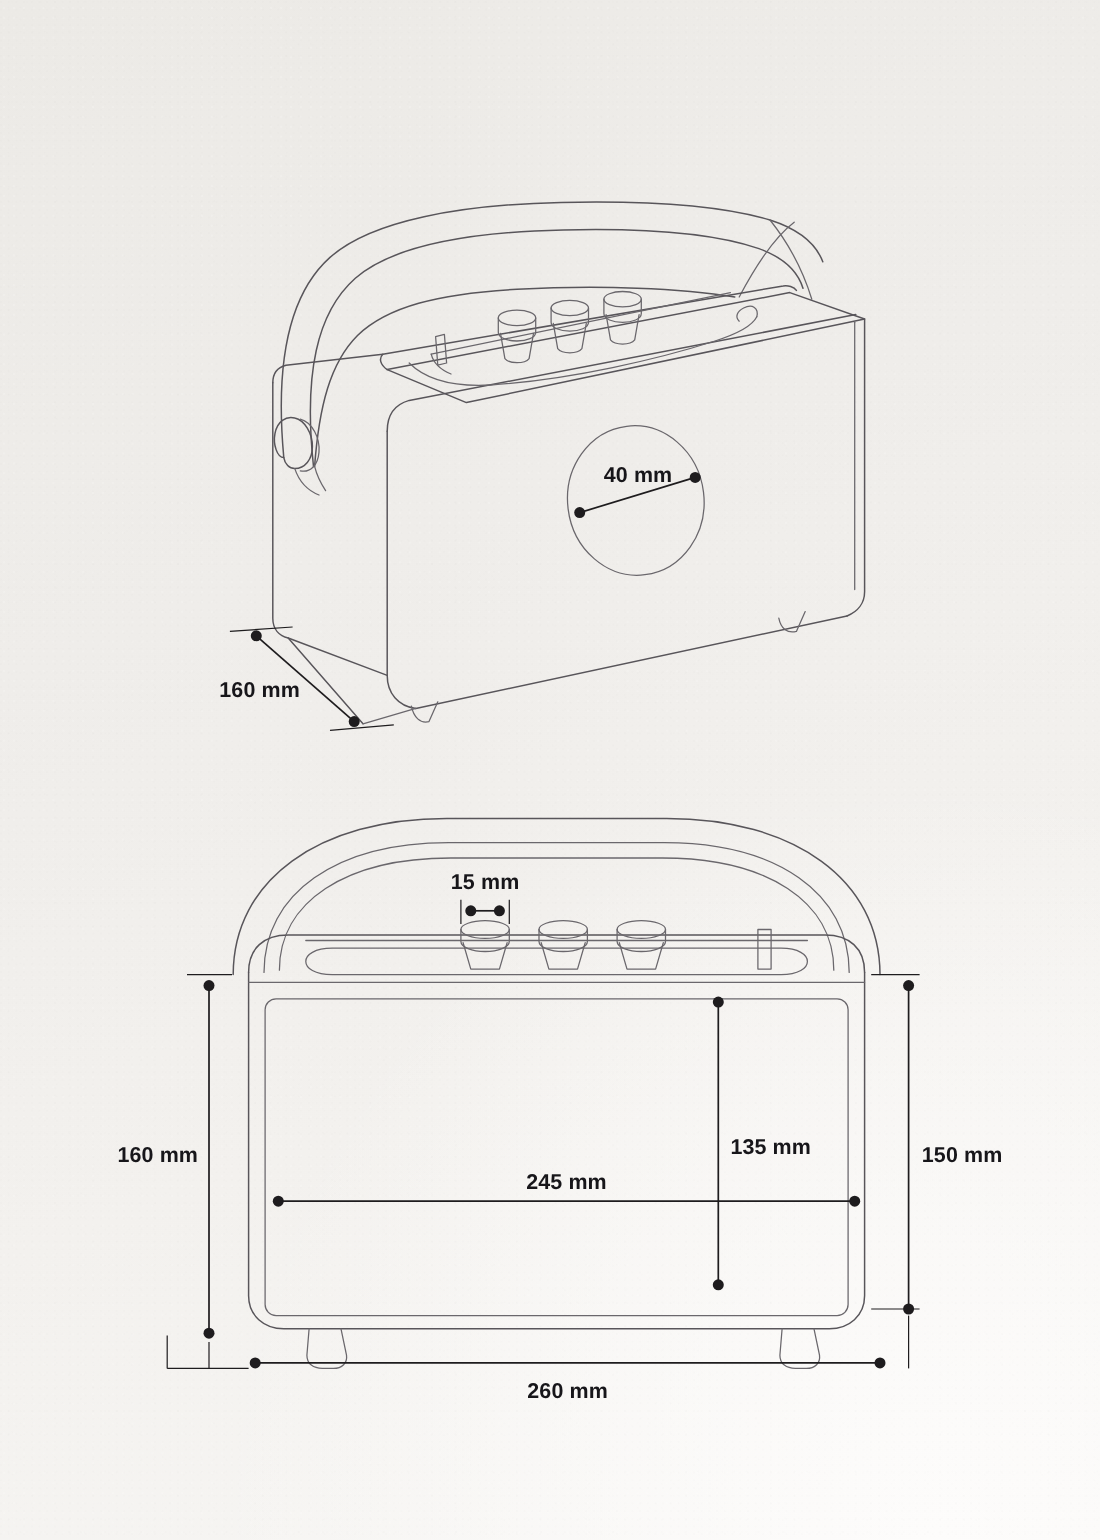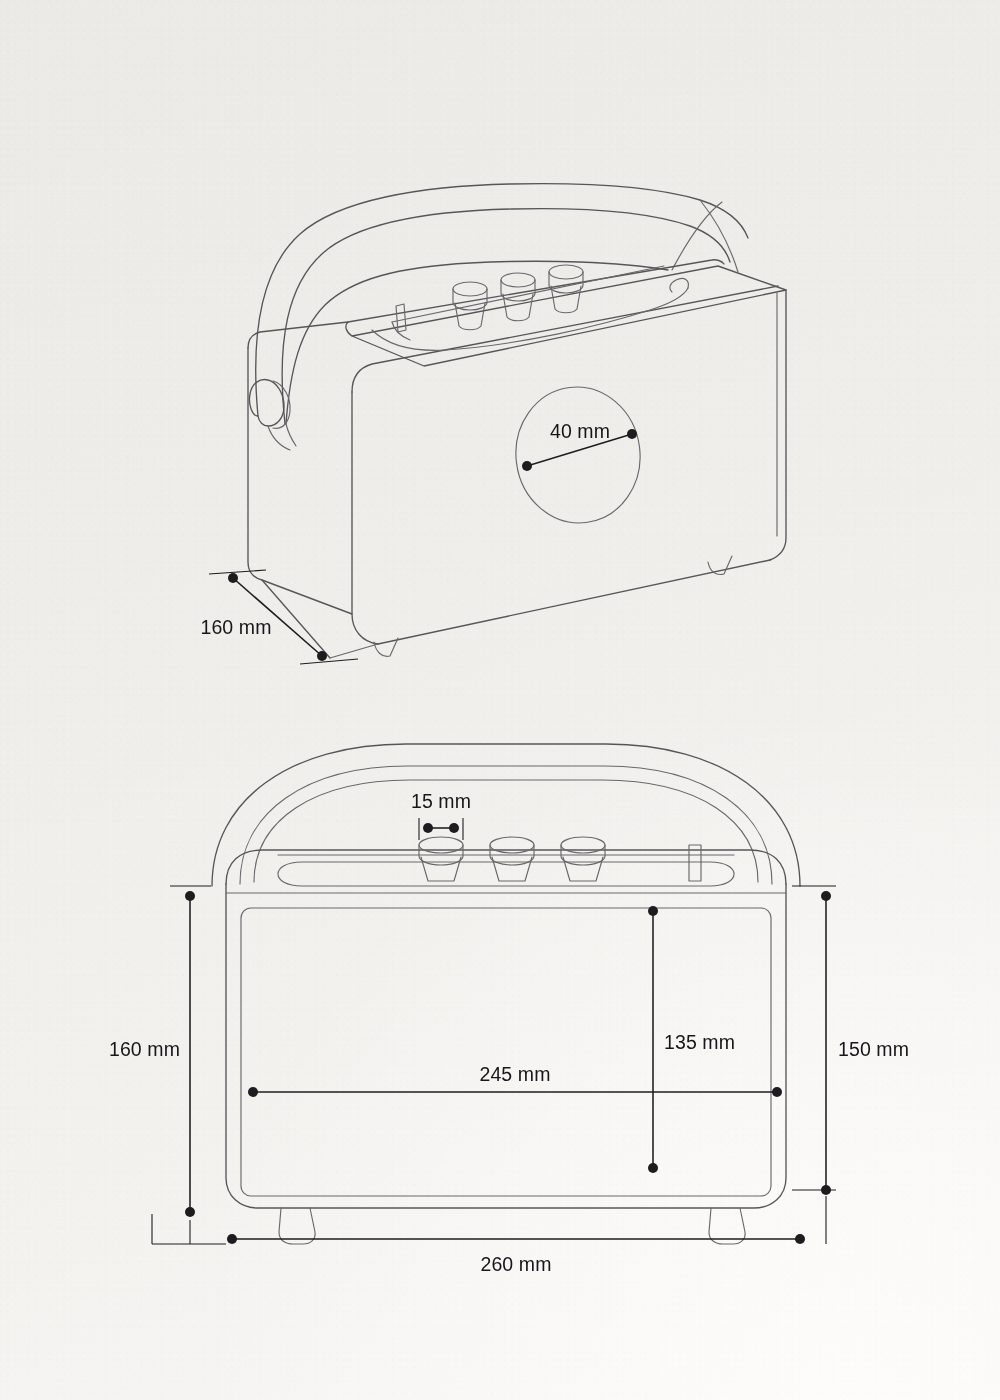--- a/index.html
+++ b/index.html
@@ -12,20 +12,21 @@
     font-family: "Liberation Sans", sans-serif;
   }
   #sheet {
     position: relative;
     width: 1000px;
     height: 1400px;
     overflow: hidden;
     background:
       radial-gradient(ellipse 120% 90% at 85% 100%, #fdfcfb 0%, rgba(253,252,251,0) 55%),
       linear-gradient(160deg, #eceae6 0%, #efedea 35%, #f3f1ee 65%, #f8f7f5 100%);
+    font-weight: bold;
   }
   #sheet .grain {
     position: absolute;
     inset: 0;
     pointer-events: none;
     opacity: .5;
     background-image:
       radial-gradient(circle at 13% 27%, rgba(0,0,0,.018) 0 1px, transparent 1px),
       radial-gradient(circle at 67% 61%, rgba(0,0,0,.016) 0 1px, transparent 1px),
       radial-gradient(circle at 41% 83%, rgba(255,255,255,.35) 0 1px, transparent 1px),

